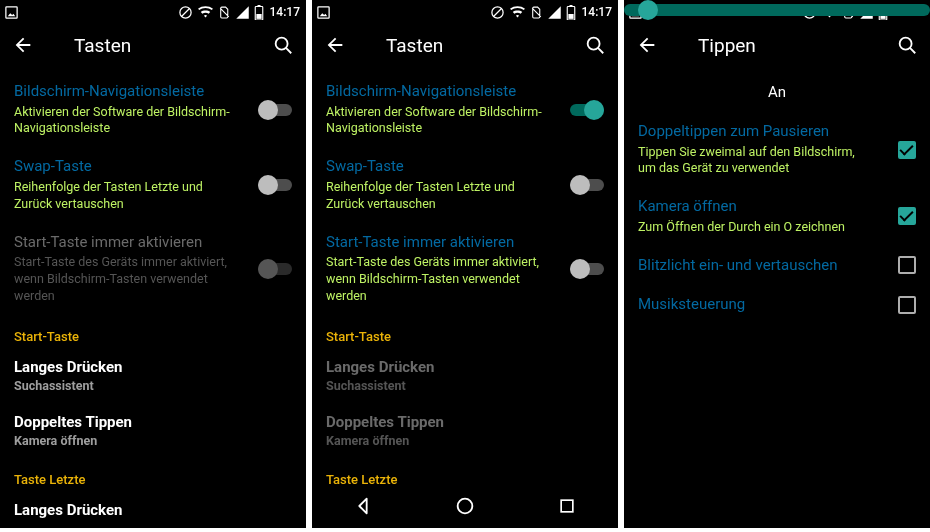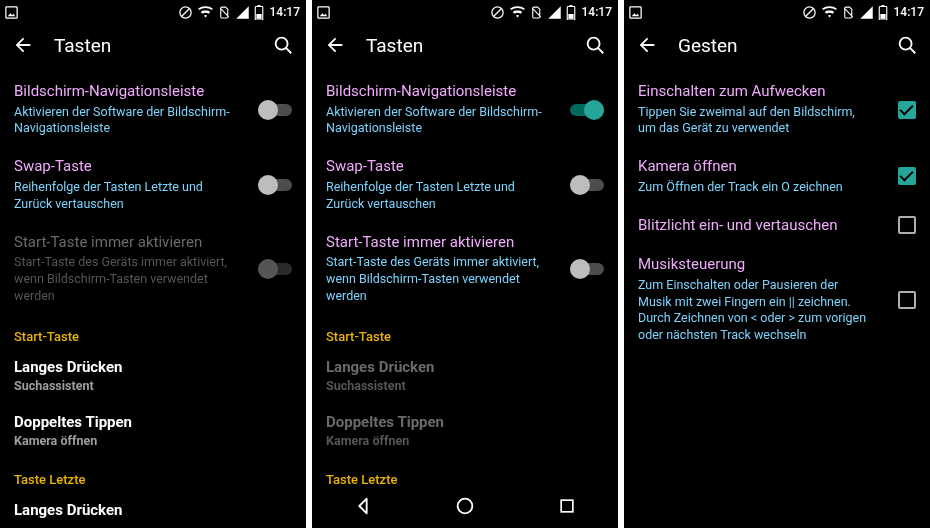--- a/index.html
+++ b/index.html
@@ -1,28 +1,28 @@
 <!DOCTYPE html>
 <html><head>
 <meta charset="utf-8">
 <style>
   html, body { margin: 0; padding: 0; background: #fff; font-family: Roboto, "Helvetica Neue", Arial, sans-serif; }
   .stage { width: 930px; height: 528px; display: flex; gap: 6px; background:#fff; }
   .phone { flex: 1 1 0; background: #000; color: #fff; position: relative; overflow: hidden; }
   .status-bar { height: 20px; display:flex; justify-content:flex-end; align-items:center; padding: 2px 6px 0 0; gap:4px; font-size:12px; }
   .status-bar .ico { color:#fff; display:inline-flex; }
   .status-bar .time { font-size:12px; font-weight:500; margin-left:2px; }
-  .app-bar { display:flex; align-items:center; height:46px; padding:0 12px; }
+  .app-bar { display:flex; align-items:center; height:46px; padding:0 12px;gap:20px; }
   .app-bar .back { margin-right: 20px; display:flex; }
   .app-bar .title { font-size:19px; font-weight:400; flex:1; }
   .app-bar .search { display:flex; }
   .list { padding: 4px 0 0 0; }
   .item { padding: 10px 14px; position:relative; }
-  .item .primary { font-size:15px; color:#f0abfc; line-height:1.3; padding-right:48px;}
-  .item .secondary { font-size:12.5px; color:#7dd3fc; line-height:1.35; margin-top:2px; padding-right:48px;}
+  .item .primary { font-size:15px; color:#0369a1; line-height:1.3; padding-right:48px;}
+  .item .secondary { font-size:12.5px; color:#bef264; line-height:1.35; margin-top:2px; padding-right:48px;}
   .item.disabled .primary { color:#6a6a6a; }
   .item.disabled .secondary { color:#555; }
   .category { padding: 14px 14px 4px 14px; font-size:13px; font-weight:500; color:#eab308; }
   .borderless-item { padding:10px 14px;}
   .borderless-item .primary { font-size:15px; color:#fff;font-weight:bold;}
   .borderless-item .secondary { font-size:12.5px; color:#9e9e9e; margin-top:2px;font-weight:bold;}
   .borderless-item.disabled .primary { color:#6a6a6a;}
   .borderless-item.disabled .secondary { color:#555;}
 
   .switch { position:absolute; right:14px; top:50%; transform:translateY(-50%); width:34px; height:20px; cursor:pointer;}
@@ -288,52 +288,58 @@
           </svg>
         </span>
     <span class="time">14:17</span>
   </div>
       <div class="app-bar">
     <span class="back">
           <svg width="22" height="22" viewBox="0 0 24 24" fill="#ffffff">
             <path d="M20 11H7.8l5.6-5.6L12 4l-8 8 8 8 1.4-1.4L7.8 13H20z"></path>
           </svg>
         </span>
-    <span class="title">Gesten</span>
+    <span class="title">Tippen</span>
     <span class="search">
           <svg width="22" height="22" viewBox="0 0 24 24" fill="none" stroke="#ffffff" stroke-width="2">
             <circle cx="10.5" cy="10.5" r="6.5"></circle>
             <line x1="21" y1="21" x2="15.2" y2="15.2"></line>
           </svg>
         </span>
   </div>
       <div class="list">
+        <div class="gesture-on">
+      <span class="label">An</span>
+      <div class="switch on">
+            <div class="track"></div>
+            <div class="thumb"></div>
+          </div>
+    </div>
         <div class="item">
-      <div class="primary">Einschalten zum Aufwecken</div>
+      <div class="primary">Doppeltippen zum Pausieren</div>
       <div class="secondary">Tippen Sie zweimal auf den Bildschirm, um das Gerät zu verwendet</div>
       <div class="checkbox checked">
             <div class="box"></div>
           </div>
     </div>
         <div class="item">
       <div class="primary">Kamera öffnen</div>
-      <div class="secondary">Zum Öffnen der Track ein O zeichnen</div>
+      <div class="secondary">Zum Öffnen der Durch ein O zeichnen</div>
       <div class="checkbox checked">
             <div class="box"></div>
           </div>
     </div>
         <div class="item">
       <div class="primary">Blitzlicht ein- und vertauschen</div>
       <div class="checkbox ">
             <div class="box"></div>
           </div>
     </div>
         <div class="item">
       <div class="primary">Musiksteuerung</div>
-      <div class="secondary">Zum Einschalten oder Pausieren der Musik mit zwei Fingern ein || zeichnen. Durch Zeichnen von &lt; oder &gt; zum vorigen oder nächsten Track wechseln</div>
       <div class="checkbox ">
             <div class="box"></div>
           </div>
     </div>
       </div>
 
     </div>
   </div>
 
 </body></html>

